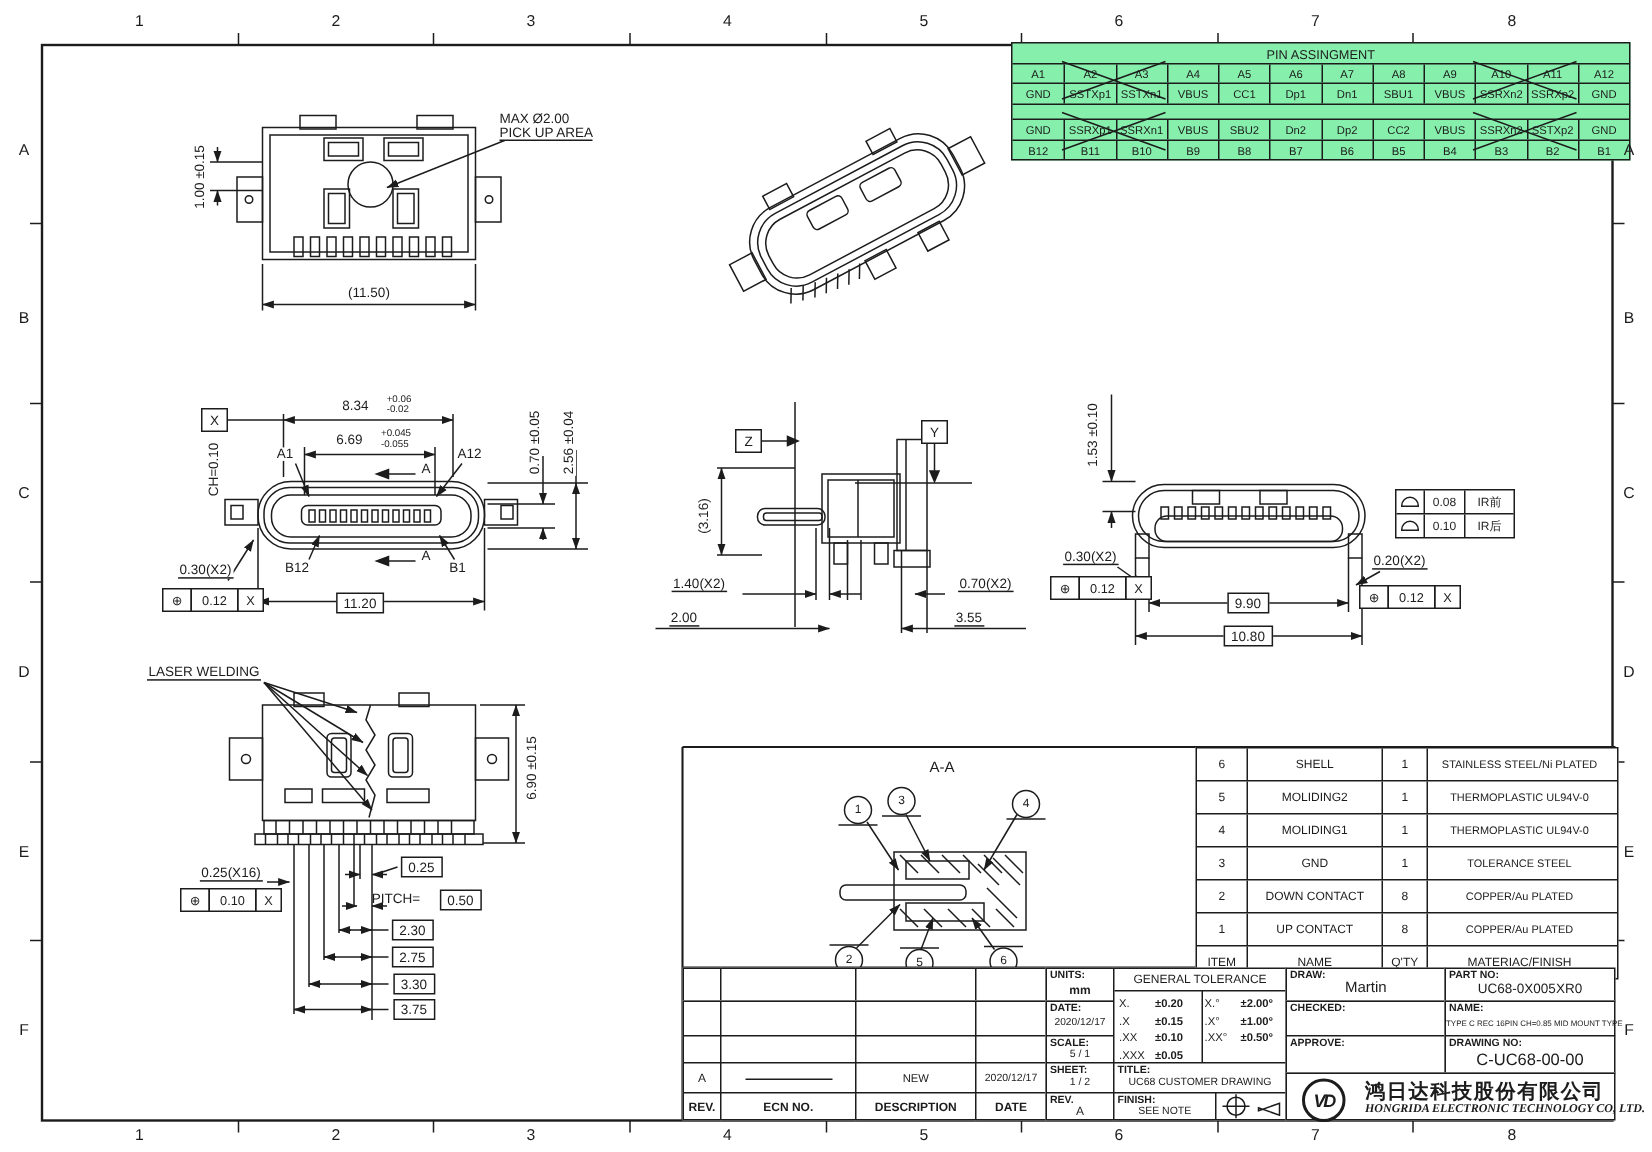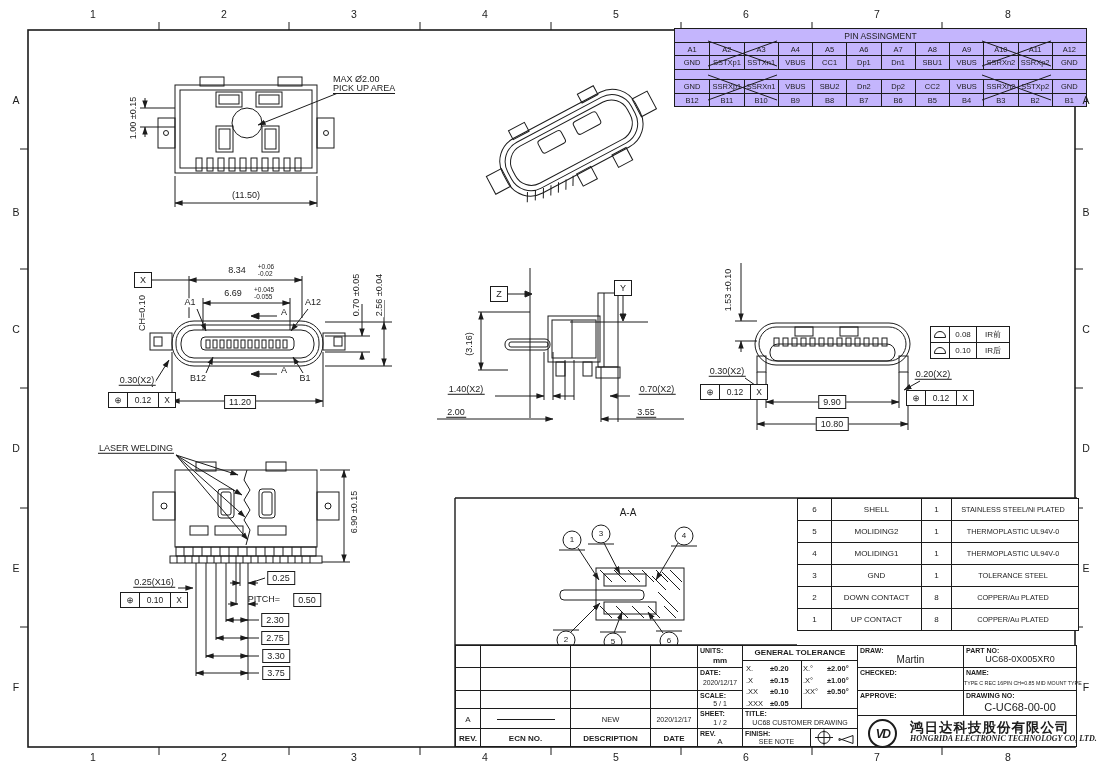--- a/index.html
+++ b/index.html
@@ -20,21 +20,21 @@
   .datum{position:absolute;z-index:3;transform:translate(-50%,-50%);width:16px;height:14px;
        border:1.3px solid #1c1c1c;background:#fff;display:flex;align-items:center;justify-content:center;
        font-size:9px;}
   .fcf{position:absolute;z-index:3;display:flex;background:#fff;font-size:8.5px;}
   .fcf span{border:1px solid #1c1c1c;margin-left:-1px;height:14px;display:flex;align-items:center;
        justify-content:center;}
   .fcf .s1{width:18px;margin-left:0;}.fcf .s2{width:30px;}.fcf .s3{width:16px;}
   .tolstack{position:absolute;z-index:3;transform:translate(-50%,-50%);display:flex;flex-direction:column;
        font-size:6.5px;line-height:1.1;background:#fff;}
   
-  #pintable{position:absolute;left:674px;top:28px;width:411px;z-index:2;background:#c4b5fd;
+  #pintable{position:absolute;left:674px;top:28px;width:411px;z-index:2;background:#86efac;
        border:1.5px solid #1c1c1c;font-size:7.5px;}
   .prow{display:grid;grid-template-columns:repeat(12,1fr);border-top:1px solid #1c1c1c;}
   .prow:first-child{border-top:none;}
   .pcell{border-left:1px solid #1c1c1c;display:flex;align-items:center;justify-content:center;
        overflow:hidden;}
   .pcell:first-child{border-left:none;}
   .ptitle{height:13px;display:flex;align-items:center;justify-content:center;font-size:8.5px;}
   .h12 .pcell{height:12px;} .h13 .pcell{height:13px;} .pgap{height:9px;}
   
   #bom{position:absolute;left:797px;top:498px;width:280px;z-index:2;background:#fff;
@@ -43,21 +43,21 @@
   .brow:first-child{border-top:none;}
   .bcell{border-left:1px solid #1c1c1c;height:21px;display:flex;align-items:center;justify-content:center;
        overflow:hidden;white-space:nowrap;}
   .bcell:first-child{border-left:none;}
   .bsmall{font-size:7.3px;}
   
   .tcell{position:absolute;z-index:2;border:1px solid #1c1c1c;background:#fff;box-sizing:border-box;}
   .tlbl{position:absolute;top:1px;left:2px;font-size:7px;font-weight:bold;white-space:nowrap;}
   .tval{position:absolute;left:0;right:0;top:55%;transform:translateY(-50%);text-align:center;
        font-size:8.5px;white-space:nowrap;}
-  .gt-title{text-align:center;font-weight:bold;font-size:8px;border-bottom:1px solid #1c1c1c;height:14px;
+  .gt-title{text-align:center;font-weight:normal;font-size:8px;border-bottom:1px solid #1c1c1c;height:14px;
        line-height:14px;}
   .gt-grid{display:grid;grid-template-columns:24px 33px 24px 32px;font-size:7.5px;padding-top:2px;}
   .gt-grid span{height:11.5px;display:flex;align-items:center;padding-left:3px;}
   .gt-grid .gv{font-weight:bold;}
   .gt-sep{position:absolute;left:58px;top:14px;bottom:0;width:0;border-left:1px solid #1c1c1c;}
   .dash{width:58px;border-top:1.5px solid #1c1c1c;margin:auto;}
   .hdr{font-weight:bold;font-size:8px;}
   #logo{position:absolute;left:868px;top:719px;width:25px;height:25px;border:2.5px solid #1c1c1c;
        border-radius:50%;z-index:3;display:flex;align-items:center;justify-content:center;
        font-weight:bold;font-style:italic;font-size:12px;letter-spacing:-1.5px;}
@@ -457,20 +457,26 @@
         <span class="bcell">DOWN CONTACT</span>
         <span class="bcell">8</span>
         <span class="bcell bsmall">COPPER/Au PLATED</span>
       </div>
   <div class="brow">
         <span class="bcell">1</span>
         <span class="bcell">UP CONTACT</span>
         <span class="bcell">8</span>
         <span class="bcell bsmall">COPPER/Au PLATED</span>
       </div>
+  <div class="brow">
+        <span class="bcell">ITEM</span>
+        <span class="bcell">NAME</span>
+        <span class="bcell">Q'TY</span>
+        <span class="bcell">MATERIAC/FINISH</span>
+      </div>
 </div>
 
 <div class="tcell" style="left:455px;top:645px;width:26px;height:23px"></div>
 <div class="tcell" style="left:480px;top:645px;width:91px;height:23px"></div>
 <div class="tcell" style="left:570px;top:645px;width:81px;height:23px"></div>
 <div class="tcell" style="left:650px;top:645px;width:48px;height:23px"></div>
 <div class="tcell" style="left:455px;top:667px;width:26px;height:24px"></div>
 <div class="tcell" style="left:480px;top:667px;width:91px;height:24px"></div>
 <div class="tcell" style="left:570px;top:667px;width:81px;height:24px"></div>
 <div class="tcell" style="left:650px;top:667px;width:48px;height:24px"></div>

